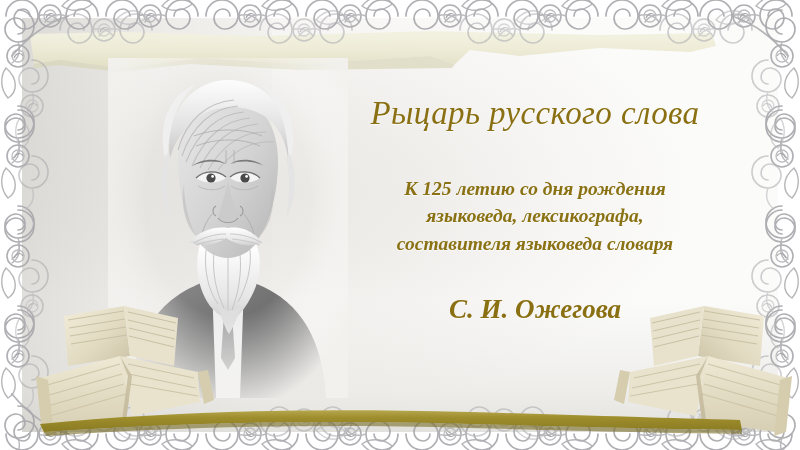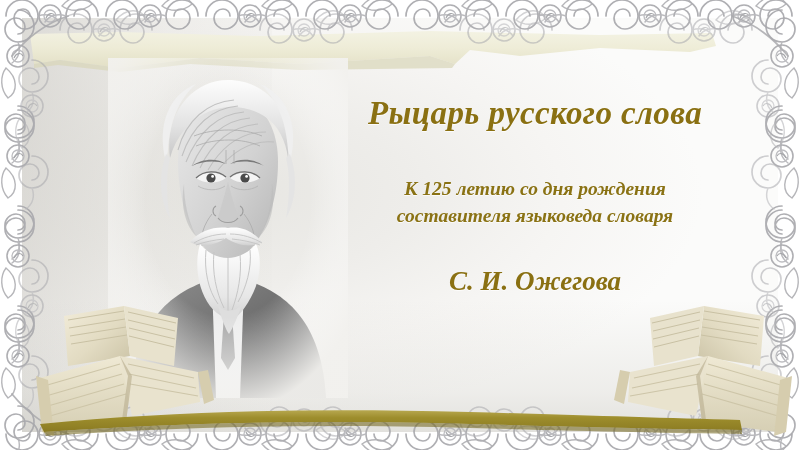--- a/index.html
+++ b/index.html
@@ -81,21 +81,21 @@
     position: absolute;
     left: 340px;
     top: 96px;
     width: 390px;
     text-align: center;
     color: #8a7214;
   }
   .title {
     font-size: 33px;
     font-style: italic;
-    font-weight: 700;
+    font-weight: 400;
     letter-spacing: .4px;
     line-height: 1.05;
     margin: 0;
     color: #8a7012;
     text-shadow: 0 1px 0 rgba(255,255,255,.75);
   }
   .subtitle {
     margin: 44px 0 0 0;
     font-size: 19.5px;
     font-style: italic;
@@ -467,20 +467,21 @@
       <path d="M44,34 C180,24 320,22 470,26 C580,29 660,31 742,32
                L742,36 C660,35 580,33 470,30 C320,26 180,28 46,38 Z" fill="#6f6318" opacity=".55"></path>
     </svg>
   </div>
 
   <div class="textblock">
     <h1 class="title">Рыцарь русского слова</h1>
 
     <p class="subtitle">
       <span class="ln">К 125 летию со дня рождения</span>
+      <span class="ln">языковеда, лексикографа,</span>
       <span class="ln">составителя языковеда словаря</span>
     </p>
 
     <p class="person">
       <span class="ln">С. И. Ожегова</span>
     </p>
   </div>
 
 </div>
 

